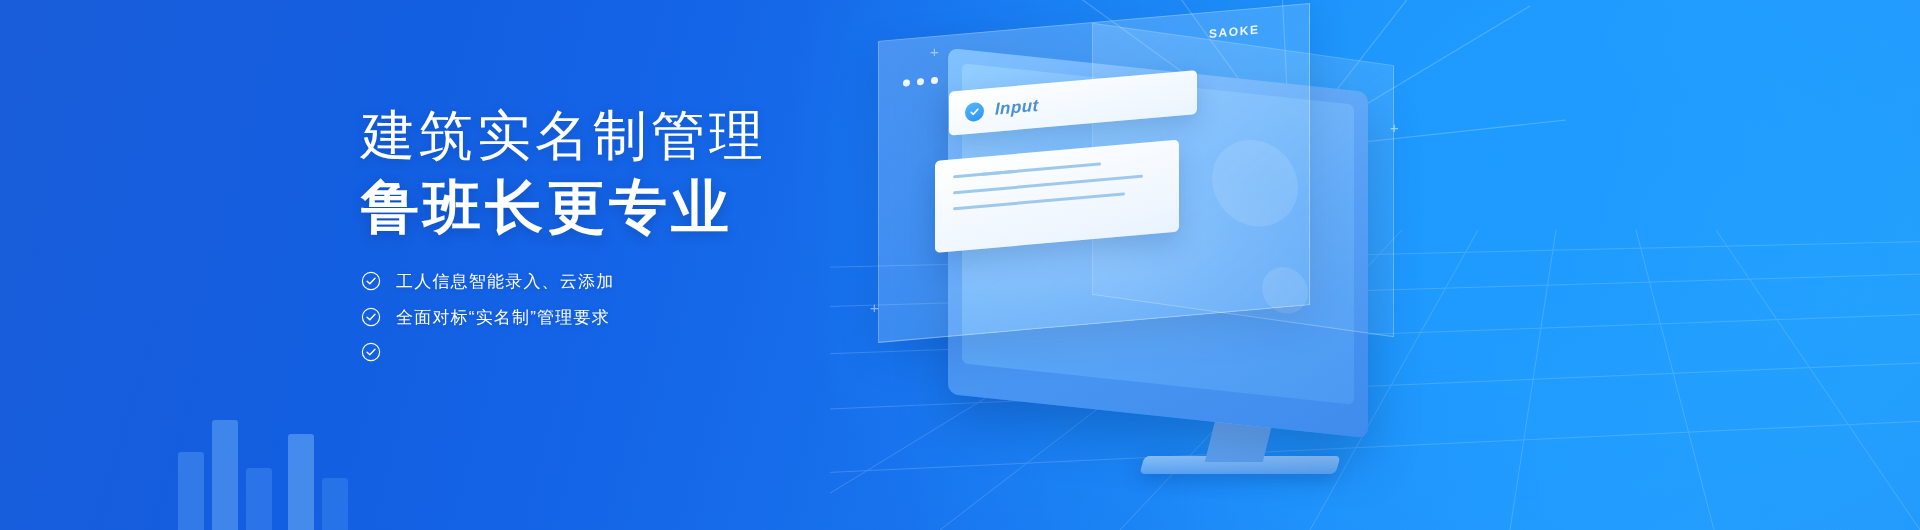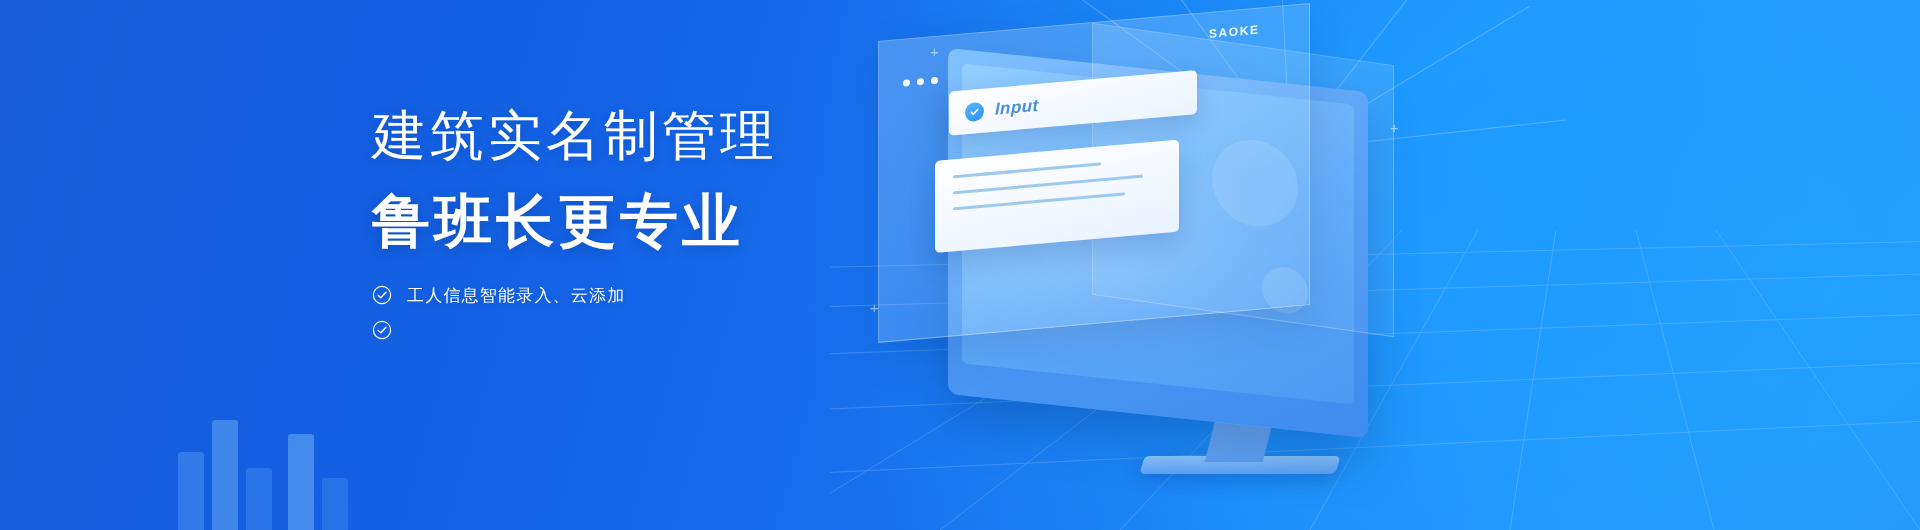--- a/index.html
+++ b/index.html
@@ -37,35 +37,35 @@
   .bar { position: absolute; bottom: 0; border-radius: 3px 3px 0 0; }
   .bar.b1 { left: 8px;   width: 26px; height: 78px;  background: rgba(120,190,255,0.30); }
   .bar.b2 { left: 42px;  width: 26px; height: 110px; background: rgba(150,210,255,0.34); }
   .bar.b3 { left: 76px;  width: 26px; height: 62px;  background: rgba(110,180,255,0.26); }
   .bar.b4 { left: 118px; width: 26px; height: 96px;  background: rgba(150,210,255,0.38); }
   .bar.b5 { left: 152px; width: 26px; height: 52px;  background: rgba(110,180,255,0.22); }
 
   
   .copy {
     position: absolute;
-    left: 372px;
+    left: 361px;
     top: 104px;
     width: 460px;
   }
   .headline-1 {
     font-size: 54px;
     font-weight: 300;
     letter-spacing: 4px;
     color: #ffffff;
     line-height: 1.16;
     text-shadow: 0 2px 10px rgba(0, 40, 110, 0.22);
     white-space: nowrap;
   }
   .headline-2 {
-    margin-top: 20px;
+    margin-top: 6px;
     font-size: 58px;
     font-weight: 700;
     letter-spacing: 4px;
     color: #ffffff;
     line-height: 1.16;
     text-shadow: 0 3px 12px rgba(0, 40, 110, 0.30);
     white-space: nowrap;
   }
 
   .features { margin-top: 30px; text-align: right; }
@@ -290,20 +290,29 @@
       <div class="feature">
         <span class="feature-icon">
           <svg width="20" height="20" viewBox="0 0 20 20">
             <circle cx="10" cy="10" r="8.6" fill="none" stroke="#ffffff" stroke-width="1.2"></circle>
             <path d="M6.1 10.2 L8.8 12.8 L14 7.3" fill="none" stroke="#ffffff" stroke-width="1.4" stroke-linecap="round" stroke-linejoin="round"></path>
           </svg>
         </span>
         <span class="feature-label">工人信息智能录入、云添加</span>
       </div>
 
+      <div class="feature">
+        <span class="feature-icon">
+          <svg width="20" height="20" viewBox="0 0 20 20">
+            <circle cx="10" cy="10" r="8.6" fill="none" stroke="#ffffff" stroke-width="1.2"></circle>
+            <path d="M6.1 10.2 L8.8 12.8 L14 7.3" fill="none" stroke="#ffffff" stroke-width="1.4" stroke-linecap="round" stroke-linejoin="round"></path>
+          </svg>
+        </span>
+        <span class="feature-label">全面对标“实名制”管理要求</span>
+      </div>
 
       <div class="feature">
         <span class="feature-icon">
           <svg width="20" height="20" viewBox="0 0 20 20">
             <circle cx="10" cy="10" r="8.6" fill="none" stroke="#ffffff" stroke-width="1.2"></circle>
             <path d="M6.1 10.2 L8.8 12.8 L14 7.3" fill="none" stroke="#ffffff" stroke-width="1.4" stroke-linecap="round" stroke-linejoin="round"></path>
           </svg>
         </span>
       </div>
 

